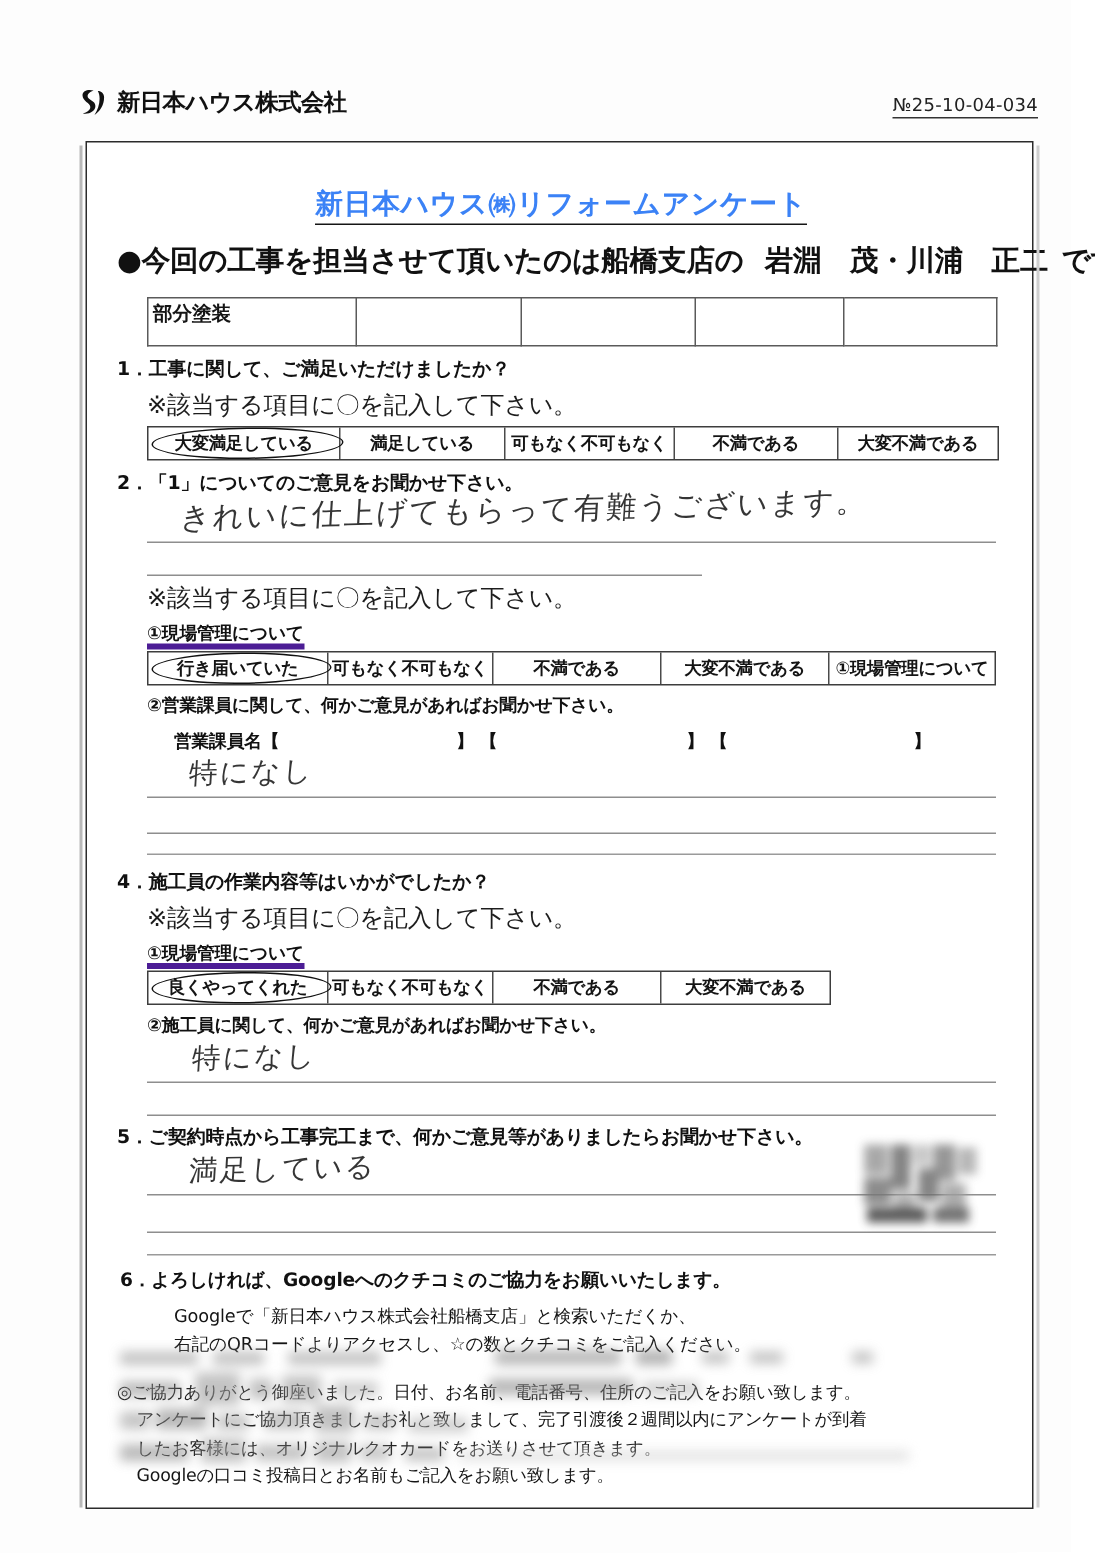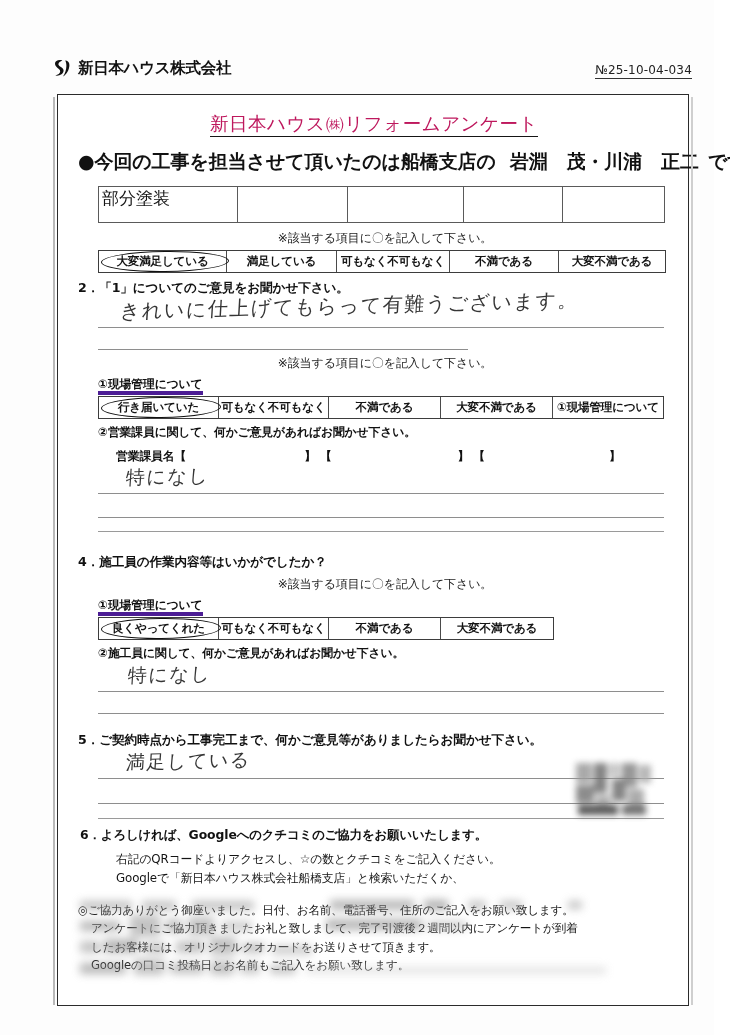--- a/index.html
+++ b/index.html
@@ -83,24 +83,24 @@
     position: absolute;
     left: 0; top: 0;
     width: 100%; height: 100%;
     padding: 12px 16px 0 18px;
   }
 
   
   .form-title {
     text-align: center;
     font-size: 18.5px;
-    font-weight: normal;
+    font-weight: bold;
     letter-spacing: 0.5px;
-    color: #be185d;
-    margin: 4px 0 0 0;
+    color: #3b82f6;
+    margin: 16px 0 0 0;
   }
   .form-title span {
     border-bottom: 1.5px solid #151515;
     padding-bottom: 2px;
   }
 
   .charge-line {
     font-size: 19px;
     font-weight: bold;
     color: #111;
@@ -114,45 +114,44 @@
   
   .work-table {
     margin: 11px 0 0 22px;
     width: 567px;
     border-collapse: collapse;
     table-layout: fixed;
   }
   .work-table td {
     border: 1px solid #5a5a5a;
     height: 32px;
-    font-size: 17px;
+    font-size: 13px;
     color: #151515;
     vertical-align: bottom;
     padding: 0 0 12px 3px;
-    font-weight: normal;
+    font-weight: bold;
   }
 
   
   .q {
     margin-top: 7px;
     margin-left: 2px;
   }
   .q-title {
     font-size: 12.6px;
     font-weight: bold;
     color: #111;
     letter-spacing: -0.1px;
     white-space: nowrap;
   }
   .q-note {
-    font-size: 12px;
+    font-size: 16px;
     color: #1d1d1d;
     margin: 5px 0 0 20px;
     letter-spacing: -0.1px;
-    text-align: center;
   }
   .q-sub {
     font-size: 11.8px;
     font-weight: bold;
     color: #111;
     margin: 5px 0 0 20px;
     letter-spacing: -0.1px;
   }
   .q-sub u { text-decoration: none; border-bottom: 4px solid #4c1d95; }
 
@@ -321,20 +320,21 @@
           <td style="width:24.5%">部分塗装</td>
           <td style="width:19.5%"></td>
           <td style="width:20.5%"></td>
           <td style="width:17.5%"></td>
           <td style="width:18%"></td>
         </tr>
       </tbody>
         </table>
 
       <div class="q">
+        <div class="q-title">1．工事に関して、ご満足いただけましたか？</div>
         <div class="q-note">※該当する項目に〇を記入して下さい。</div>
         <div class="rating">
           <div class="opt selected" style="width:128px">大変満足している</div>
           <div class="opt" style="width:110px">満足している</div>
           <div class="opt" style="width:113px">可もなく不可もなく</div>
           <div class="opt" style="width:109px">不満である</div>
           <div class="opt" style="width:106px">大変不満である</div>
         </div>
       </div>
 
@@ -370,57 +370,57 @@
         <div class="ans-line" style="margin-top:2px">
           <span class="hand" style="left:28px">特になし</span>
           <div class="rule"></div>
         </div>
         <div class="ans-line" style="height:24px">
           <div class="rule"></div>
         </div>
         <div class="sep" style="margin-top:13px"></div>
       </div>
 
-      <div class="q" style="margin-top:22px">
+      <div class="q" style="margin-top:10px">
         <div class="q-title">4．施工員の作業内容等はいかがでしたか？</div>
         <div class="q-note">※該当する項目に〇を記入して下さい。</div>
         <div class="q-sub"><u>①現場管理について</u></div>
         <div class="rating">
           <div class="opt selected" style="width:120px">良くやってくれた</div>
           <div class="opt" style="width:110px">可もなく不可もなく</div>
           <div class="opt" style="width:112px">不満である</div>
           <div class="opt" style="width:112px">大変不満である</div>
         </div>
         <div class="q-sub" style="margin-top:6px">②施工員に関して、何かご意見があればお聞かせ下さい。</div>
         <div class="ans-line" style="margin-top:3px">
           <span class="hand" style="left:30px">特になし</span>
           <div class="rule"></div>
         </div>
         <div class="ans-line" style="height:22px">
           <div class="rule"></div>
         </div>
       </div>
 
-      <div class="q" style="margin-top:18px">
+      <div class="q" style="margin-top:6px">
         <div class="q-title">5．ご契約時点から工事完工まで、何かご意見等がありましたらお聞かせ下さい。</div>
         <div class="ans-line" style="margin-top:3px">
           <span class="hand" style="left:28px">満足している</span>
           <div class="rule"></div>
         </div>
         <div class="ans-line" style="height:25px">
           <div class="rule"></div>
         </div>
         <div class="sep" style="margin-top:14px"></div>
       </div>
 
       <div class="q" style="margin-top:8px">
         <div class="q6-title">6．よろしければ、Googleへのクチコミのご協力をお願いいたします。</div>
         <div class="q6-body">
+          <div>Googleで「新日本ハウス株式会社船橋支店」と検索いただくか、</div>
           <div>右記のQRコードよりアクセスし、☆の数とクチコミをご記入ください。</div>
-          <div>Googleで「新日本ハウス株式会社船橋支店」と検索いただくか、</div>
         </div>
       </div>
 
       <div class="thanks">
         <div>◎ご協力ありがとう御座いました。日付、お名前、電話番号、住所のご記入をお願い致します。</div>
         <span class="ind">アンケートにご協力頂きましたお礼と致しまして、完了引渡後２週間以内にアンケートが到着</span>
         <span class="ind">したお客様には、オリジナルクオカードをお送りさせて頂きます。</span>
         <span class="ind">Googleの口コミ投稿日とお名前もご記入をお願い致します。</span>
       </div>
 

